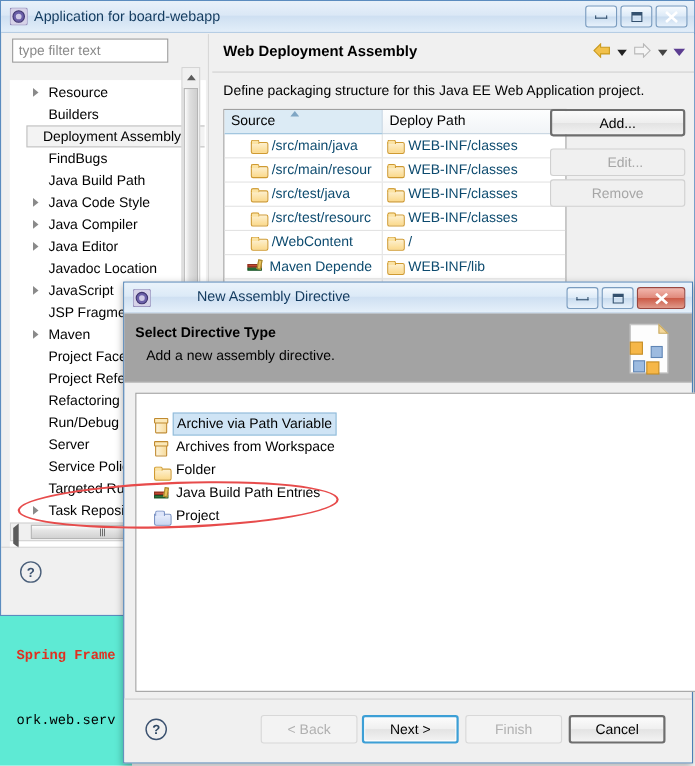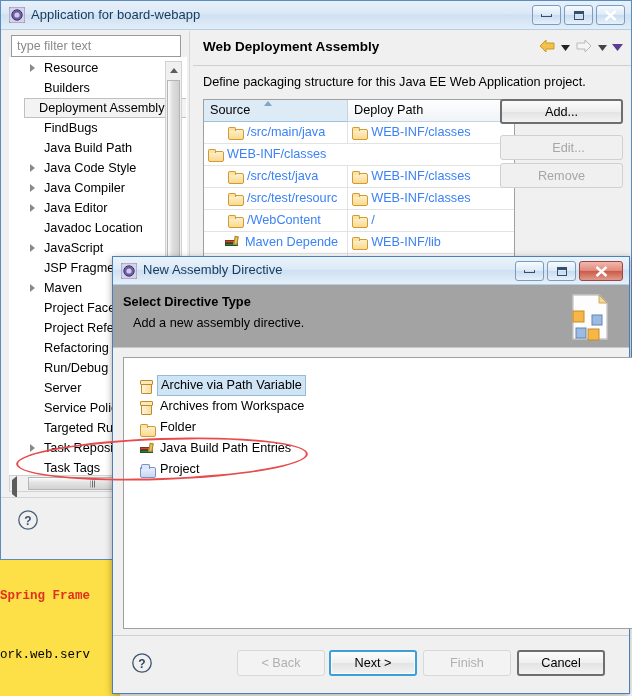--- a/index.html
+++ b/index.html
@@ -10,28 +10,29 @@
     font-family: "Liberation Sans", sans-serif;
     font-size: 12px;
     background: #ffffff;
   }
 
   
   #console-bg {
     position: absolute;
     left: 0; top: 548px;
     width: 120px; height: 148px;
-    background: #fde047;
+    background: #5eead4;
     font-family: "Liberation Mono", monospace;
     font-size: 12.5px;
     line-height: 19.5px;
     color: #000000;
     overflow: hidden;
     white-space: pre;
     padding-left: 0px;
+    text-align: center;
   }
   #console-bg .err { color: #e03020; font-weight: bold; }
 
   
   #properties-window {
     position: absolute;
     left: 0; top: 0;
     width: 632px; height: 560px;
     border: 1px solid #5b8cbf;
     background: #f0f0f0;
@@ -65,31 +66,31 @@
     background: linear-gradient(to bottom,#f2b7ae 0%,#e08a7c 48%,#cc5b48 52%,#e09a8b 100%);
   }
   .win-btn .g { position:absolute; left:0; right:0; top:0; bottom:0; display:flex; align-items:center; justify-content:center; font-size:11px; color:#1b3a5c; }
   .win-btn.close .g { color:#ffffff; font-weight:bold; font-size:12px; }
   .min-glyph { width:11px; height:3px; border:1px solid #33506e; border-top:none; background:transparent;}
   .max-glyph { width:10px; height:9px; border:1px solid #33506e; border-top-width:3px; }
 
   
   #filter-box {
     position: absolute; left: 10px; top: 34px;
-    width: 170px; height: 22px;
+    width: 142px; height: 22px;
     border: 1px solid #9a9a9a;
     background: #ffffff;
     font-size: 12.5px;
     color: #8a8a8a;
     padding: 3px 5px;
     line-height: 15px;
     font-family: "Liberation Sans", sans-serif;
   }
   #tree-panel {
-    position: absolute; left: 8px; top: 56px;
+    position: absolute; left: 8px; top: 72px;
     width: 178px; height: 425px;
     background: #ffffff;
     border: 1px solid #ffffff;
     overflow: hidden;
   }
   .tree-item {
     position: relative;
     height: 20px;
     line-height: 20px;
     font-size: 12.7px;
@@ -186,21 +187,21 @@
   }
   .th.active { background: #dcebf5; border-bottom: 1px solid #9cc3dd; }
   .th.c1 { width: 145px; }
   .th.c2 { width: 167px; border-right: none; }
   .sort-asc {
     position: absolute; left: 60px; top: 1px;
     width: 0;height:0;border-bottom:5px solid #7fa6c4;border-left:4px solid transparent;border-right:4px solid transparent;
   }
   .trow { display:flex; height: 22px; border-bottom: 1px solid #e3e3e3; }
   .td {
-    font-size: 12.7px; color:#3b82f6; line-height:21px;
+    font-size: 12.7px; color:#0c4a6e; line-height:21px;
     white-space: nowrap; overflow: hidden;
     display: flex; align-items: center; gap: 4px;
   }
   .td.c1 { width: 145px; border-right: 1px solid #e3e3e3; padding-left: 24px; }
   .td.c2 { width: 167px; padding-left: 4px; }
 
   .ico-folder {
     width: 15px; height: 12px; flex: 0 0 auto; position: relative; display:inline-block;
   }
   .ico-folder:before {
@@ -449,20 +450,24 @@
         <div class="td c1">
             <span class="ico-folder"></span>
             <span>/src/main/java</span>
           </div>
         <div class="td c2">
             <span class="ico-folder"></span>
             <span>WEB-INF/classes</span>
           </div>
       </div>
       <div class="trow">
+        <div class="td c1">
+            <span class="ico-folder"></span>
+            <span>/src/main/resour</span>
+          </div>
         <div class="td c2">
             <span class="ico-folder"></span>
             <span>WEB-INF/classes</span>
           </div>
       </div>
       <div class="trow">
         <div class="td c1">
             <span class="ico-folder"></span>
             <span>/src/test/java</span>
           </div>
@@ -528,21 +533,21 @@
 <div id="dialog">
 
   <div id="dialog-titlebar">
     <span class="win-icon">
       <svg width="16" height="16" viewBox="0 0 16 16">
         <rect x="0" y="0" width="16" height="16" rx="2" fill="#d6d2e8" stroke="#8d86b5"></rect>
         <circle cx="8" cy="8" r="5.2" fill="#6b5fa8" stroke="#3f3570"></circle>
         <circle cx="8" cy="8" r="2.6" fill="#cfc9e6"></circle>
       </svg>
     </span>
-    <span class="win-title-text" style="top:5px;">New Assembly Directive</span>
+    <span class="win-title-text" style="top:5px;margin-left:36px;">New Assembly Directive</span>
     <span class="win-btns">
       <span class="win-btn">
           <span class="g">
             <span class="min-glyph"></span>
           </span>
         </span>
       <span class="win-btn">
           <span class="g">
             <span class="max-glyph"></span>
           </span>

